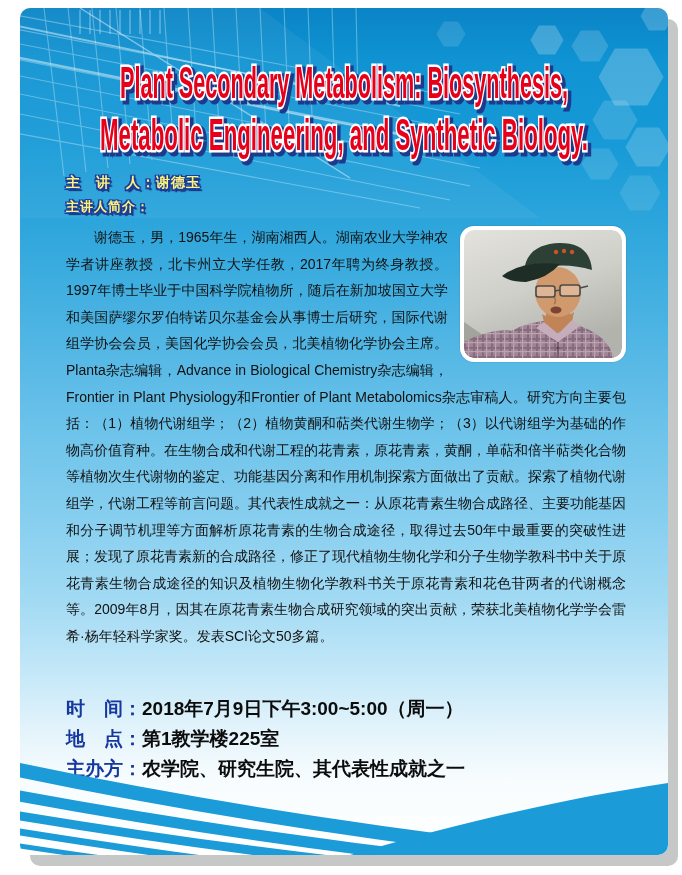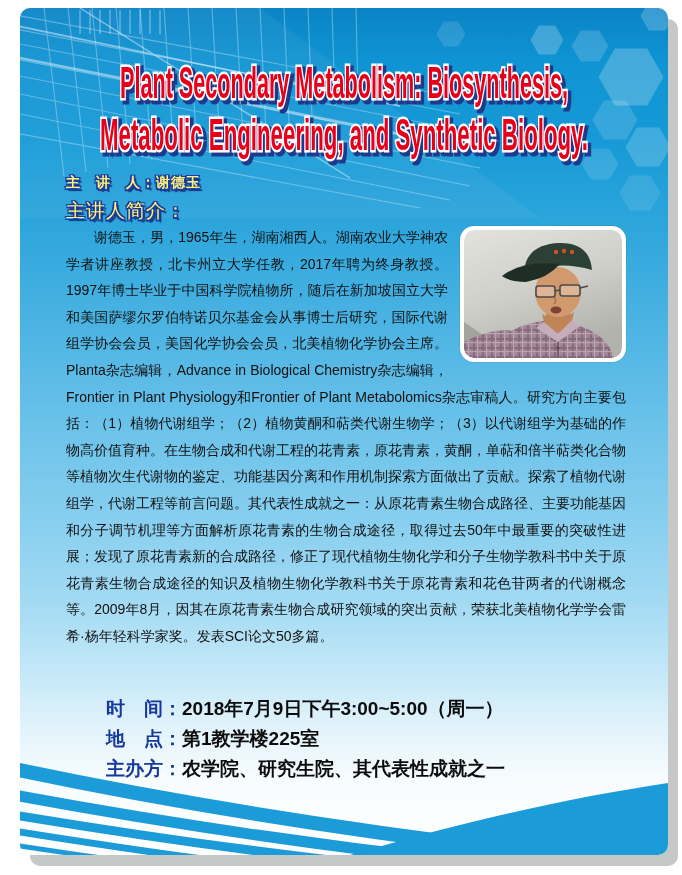--- a/index.html
+++ b/index.html
@@ -26,42 +26,42 @@
     position:absolute;left:46px;top:166px;
     font-size:14px;font-weight:bold;letter-spacing:1px;
     color:#fdf27d;
     text-shadow:-1.5px -1.5px 0 #1c3c9b,1.5px -1.5px 0 #1c3c9b,
       -1.5px 1.5px 0 #1c3c9b,1.5px 1.5px 0 #1c3c9b,
       0 -1.5px 0 #1c3c9b,0 1.5px 0 #1c3c9b,
       -1.5px 0 0 #1c3c9b,1.5px 0 0 #1c3c9b,2.5px 2.5px 1px #122a71;
   }
   .intro-heading{
     position:absolute;left:46px;top:190px;
-    font-size:19px;font-weight:normal;letter-spacing:1px;
+    font-size:13px;font-weight:bold;letter-spacing:1px;
     color:#fdf27d;
     text-shadow:-1.5px -1.5px 0 #1c3c9b,1.5px -1.5px 0 #1c3c9b,
       -1.5px 1.5px 0 #1c3c9b,1.5px 1.5px 0 #1c3c9b,
       0 -1.5px 0 #1c3c9b,0 1.5px 0 #1c3c9b,
       -1.5px 0 0 #1c3c9b,1.5px 0 0 #1c3c9b,2.5px 2.5px 1px #122a71;
   }
   .bio{
     position:absolute;left:46px;top:216px;width:560px;
     font-size:14px;line-height:26.6px;color:#111;
     text-align:justify;text-indent:2em;font-weight:500;
   }
   .photo-frame{
     float:right;width:166px;height:136px;margin:2px 0 8px 12px;
     background:#ffffff;border-radius:14px;padding:4px;box-sizing:border-box;
     box-shadow:0 0 0 1px rgba(0,0,0,0.06);
   }
   .photo-frame svg{display:block;border-radius:10px;}
   .schedule{
     position:absolute;left:46px;top:688px;width:560px;
   }
-  .schedule-row{height:30px;font-size:19px;font-weight:bold;white-space:nowrap;margin-left:40px;}
+  .schedule-row{height:30px;font-size:19px;font-weight:bold;white-space:nowrap;}
   .schedule-label{color:#16389d;}
   .schedule-value{color:#0c0c0c;}
   .welcome{
     position:absolute;left:0;top:779px;width:648px;text-align:center;
     font-size:27px;font-weight:bold;color:#e7131f;letter-spacing:0.42em;
     text-indent:0.42em; 
   }
 </style>
 </head>
 <body>

